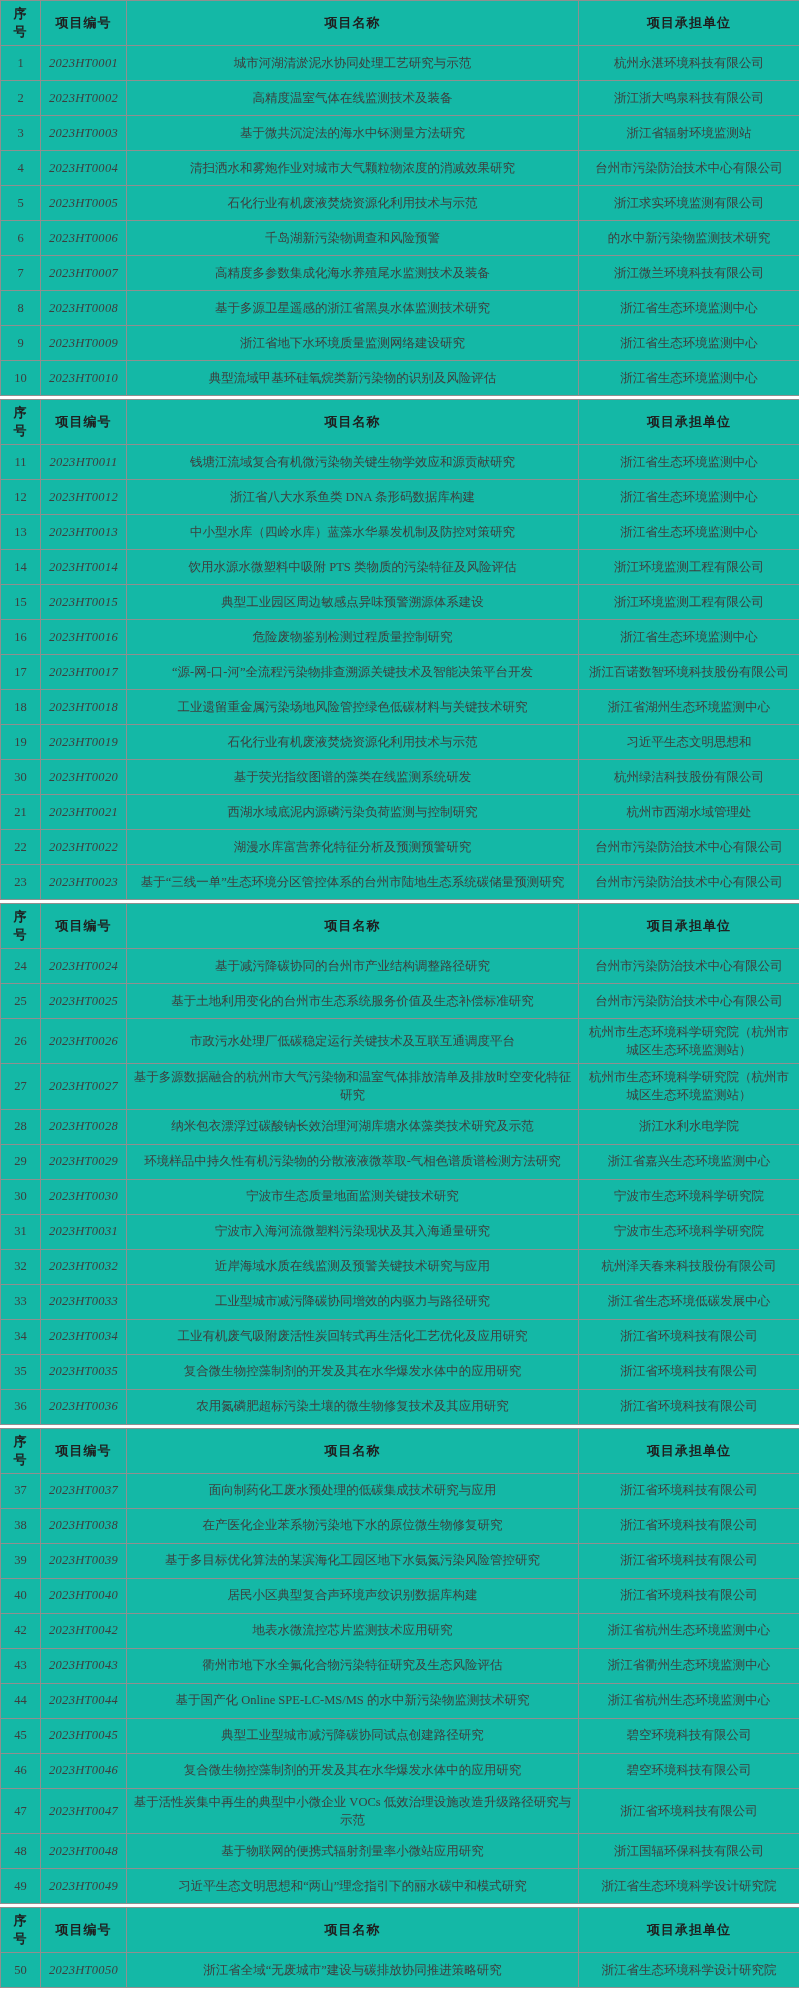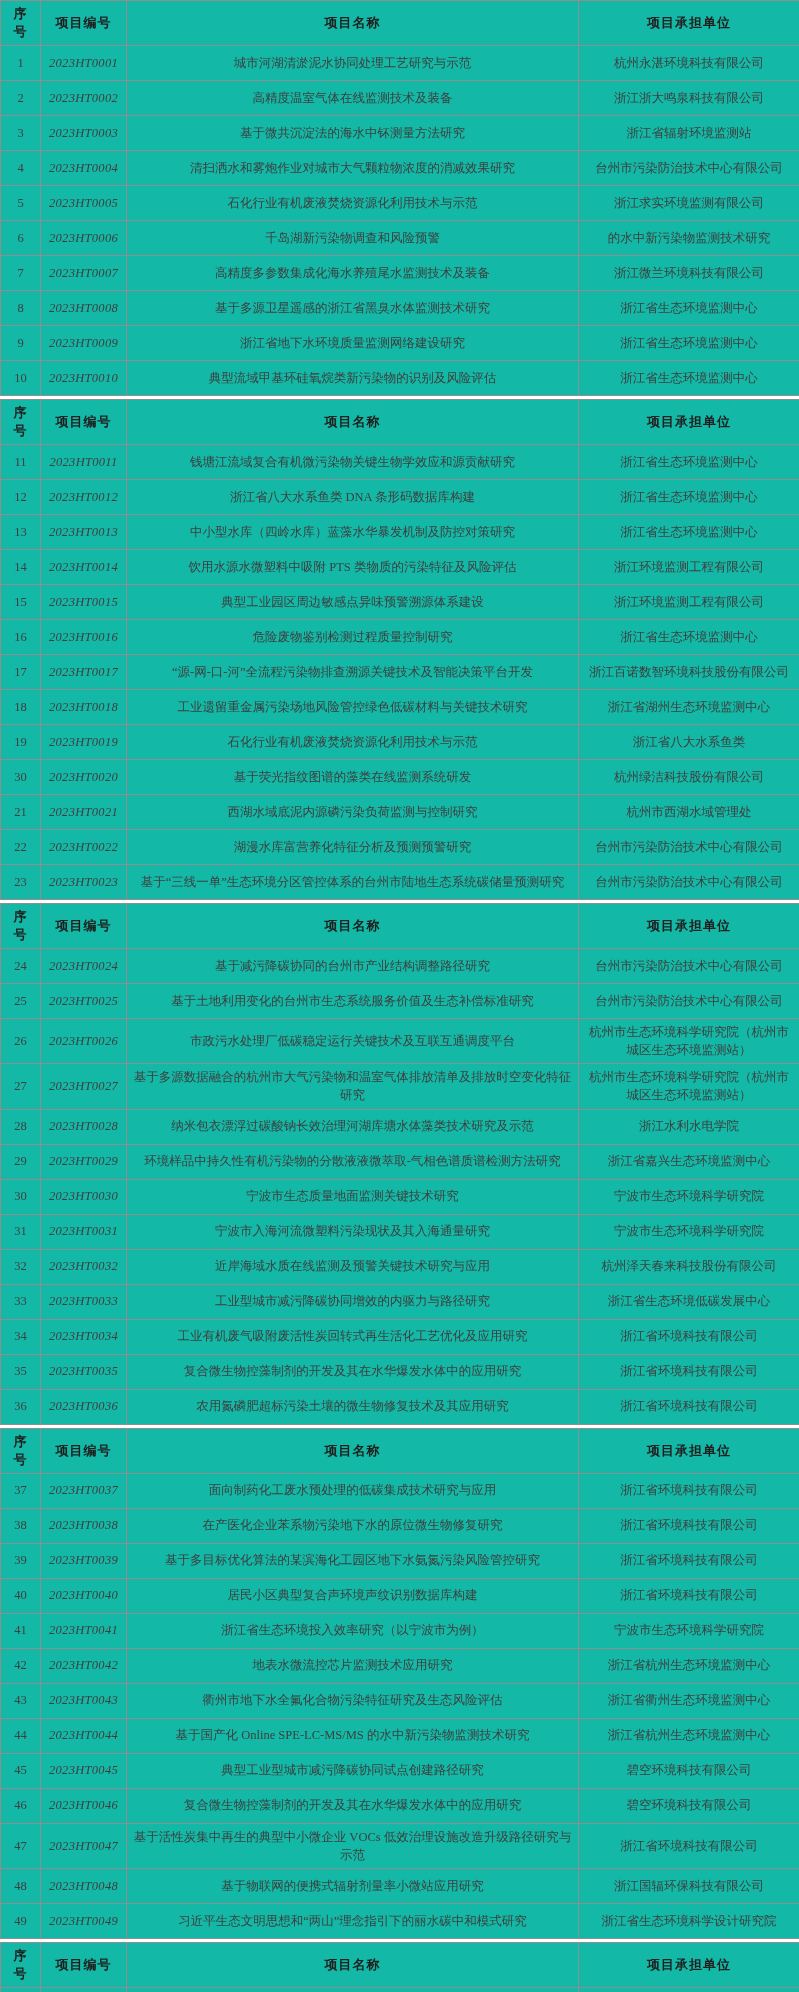--- a/index.html
+++ b/index.html
@@ -201,21 +201,21 @@
           <tr>
             <td class="cell-no">18</td>
             <td class="cell-code">2023HT0018</td>
             <td class="cell-name">工业遗留重金属污染场地风险管控绿色低碳材料与关键技术研究</td>
             <td class="cell-unit">浙江省湖州生态环境监测中心</td>
           </tr>
           <tr>
             <td class="cell-no">19</td>
             <td class="cell-code">2023HT0019</td>
             <td class="cell-name">石化行业有机废液焚烧资源化利用技术与示范</td>
-            <td class="cell-unit">浙江省八大水系鱼类</td>
+            <td class="cell-unit">习近平生态文明思想和</td>
           </tr>
           <tr>
             <td class="cell-no">30</td>
             <td class="cell-code">2023HT0020</td>
             <td class="cell-name">基于荧光指纹图谱的藻类在线监测系统研发</td>
             <td class="cell-unit">杭州绿洁科技股份有限公司</td>
           </tr>
           <tr>
             <td class="cell-no">21</td>
             <td class="cell-code">2023HT0021</td>
@@ -366,26 +366,20 @@
             <td class="cell-name">基于多目标优化算法的某滨海化工园区地下水氨氮污染风险管控研究</td>
             <td class="cell-unit">浙江省环境科技有限公司</td>
           </tr>
           <tr>
             <td class="cell-no">40</td>
             <td class="cell-code">2023HT0040</td>
             <td class="cell-name">居民小区典型复合声环境声纹识别数据库构建</td>
             <td class="cell-unit">浙江省环境科技有限公司</td>
           </tr>
           <tr>
-            <td class="cell-no">41</td>
-            <td class="cell-code">2023HT0041</td>
-            <td class="cell-name">浙江省生态环境投入效率研究（以宁波市为例）</td>
-            <td class="cell-unit">宁波市生态环境科学研究院</td>
-          </tr>
-          <tr>
             <td class="cell-no">42</td>
             <td class="cell-code">2023HT0042</td>
             <td class="cell-name">地表水微流控芯片监测技术应用研究</td>
             <td class="cell-unit">浙江省杭州生态环境监测中心</td>
           </tr>
           <tr>
             <td class="cell-no">43</td>
             <td class="cell-code">2023HT0043</td>
             <td class="cell-name">衢州市地下水全氟化合物污染特征研究及生态风险评估</td>
             <td class="cell-unit">浙江省衢州生态环境监测中心</td>

